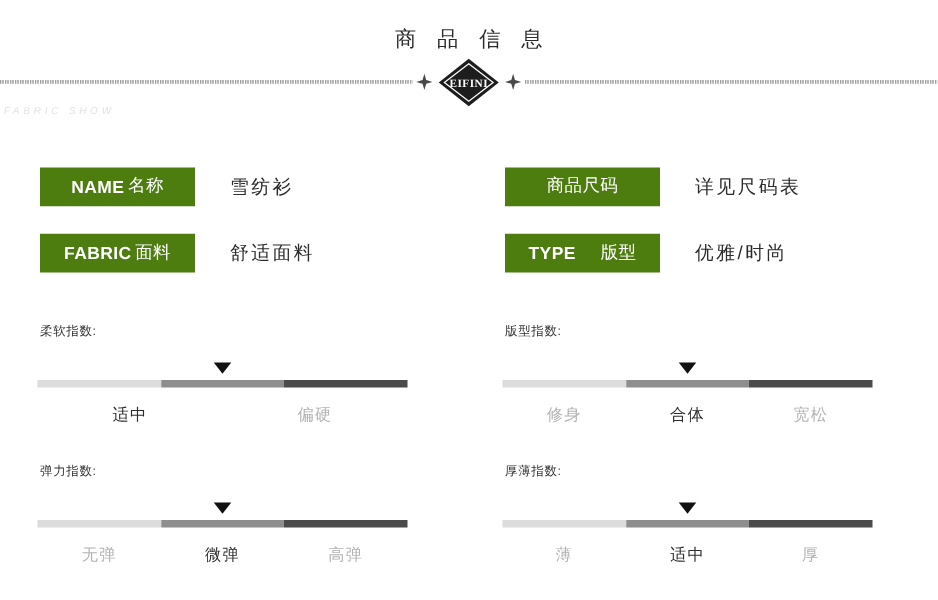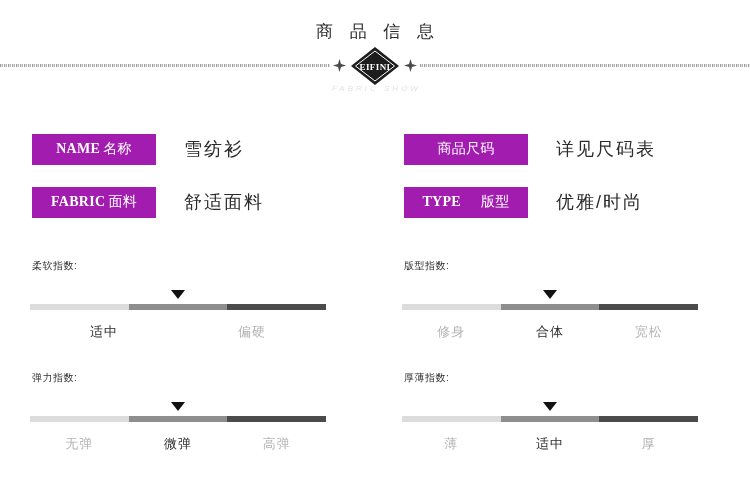--- a/index.html
+++ b/index.html
@@ -67,21 +67,20 @@
     width: 50px;
     height: 40px;
   }
   .emblem svg { display: block; }
 
   .header-sub {
     position: absolute;
     top: 84px;
     left: 0;
     width: 750px;
-    text-align: center;
     font-size: 8px;
     letter-spacing: 3px;
     text-indent: 3px;
     color: #e2e2e2;
     font-style: italic;
   }
 
   
   .specs {
     position: absolute;
@@ -95,38 +94,37 @@
     height: 32px;
     display: flex;
     align-items: center;
   }
   .spec-l1 { left: 32px;  top: 5px;  }
   .spec-l2 { left: 32px;  top: 58px; }
   .spec-r1 { left: 404px; top: 5px;  }
   .spec-r2 { left: 404px; top: 58px; }
 
   .badge {
-    background: #a21caf;
+    background: #4d7c0f;
     color: #ffffff;
     height: 31px;
     min-width: 124px;
     box-sizing: border-box;
     display: flex;
     align-items: center;
     justify-content: center;
     font-size: 14px;
     letter-spacing: .3px;
     font-weight: 700;
     padding: 0 10px;
-    font-family: Liberation Serif, serif;
   }
   .badge-cn { font-weight: 400; }
   .spec-value {
     margin-left: 28px;
-    font-size: 18px;
+    font-size: 15px;
     color: #2b2b2b;
     letter-spacing: 2px;
     white-space: nowrap;
   }
 
   
   .gauge {
     position: absolute;
     width: 296px;
   }

